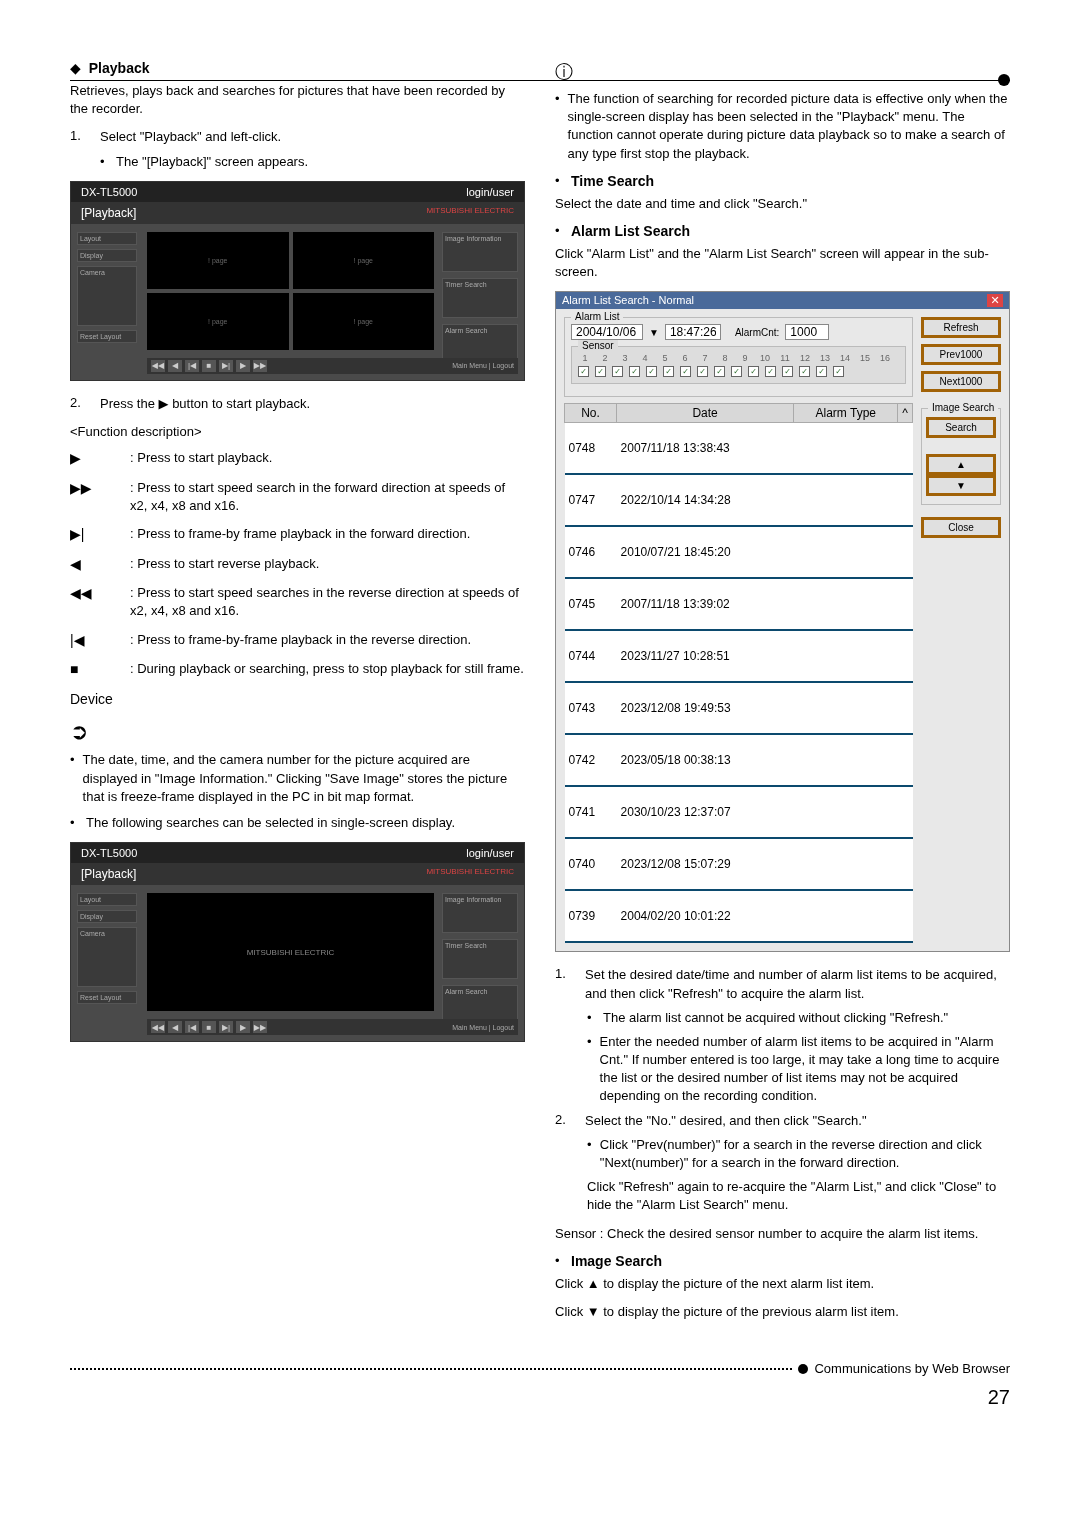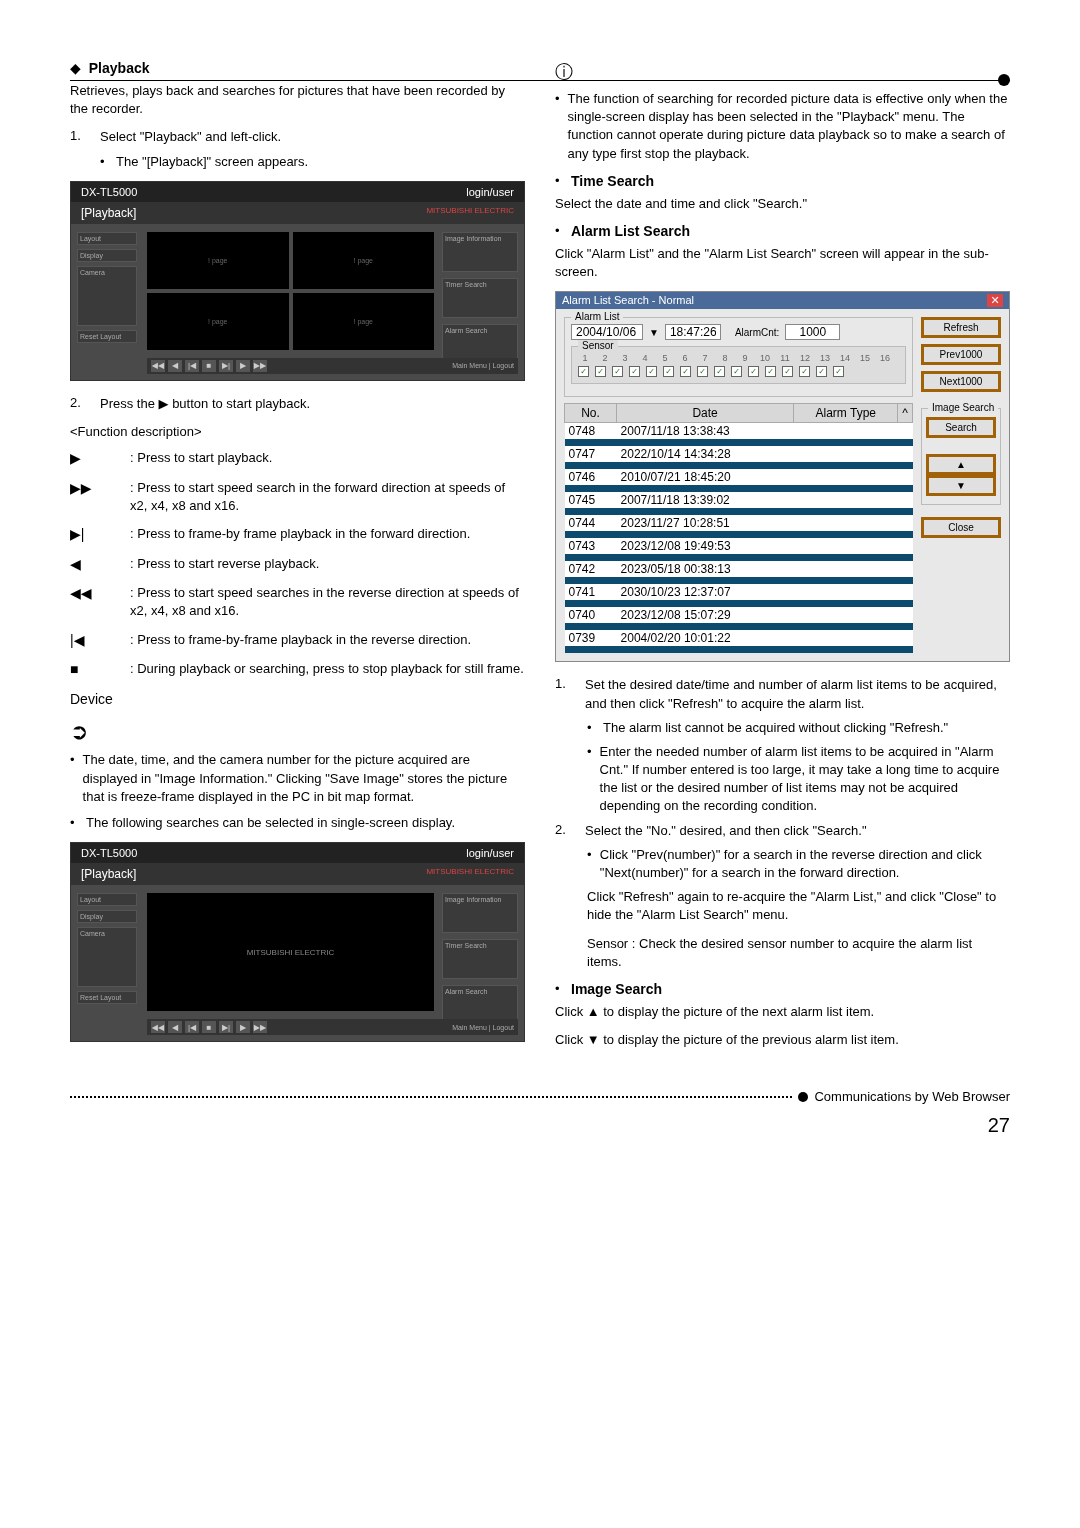--- a/index.html
+++ b/index.html
@@ -49,21 +49,21 @@
   .dlg-row { display: flex; align-items: center; gap: 6px; margin-bottom: 6px; }
   .dlg-fieldset { border: 1px solid #bbb; padding: 6px; margin-bottom: 6px; position: relative; }
   .dlg-legend { position: absolute; top: -7px; left: 6px; background: #e8e8e8; padding: 0 4px; font-size: 10px; }
   .dlg-input { background: #fff; border: 1px solid #888; padding: 1px 4px; font-size: 12px; height: 16px; }
   .dlg-btn { background: #e0e0e0; border: 3px solid #a16207; padding: 2px 10px; font-size: 10px; min-width: 60px; text-align: center; }
   .dlg-sensor-row { display: flex; gap: 6px; font-size: 9px; color: #666; }
   .dlg-check-row { display: flex; gap: 6px; margin-top: 3px; }
   .dlg-check { width: 11px; height: 11px; background: #fff; border: 1px solid #666; font-size: 8px; text-align: center; line-height: 9px; color: #2a6a2a; }
   .dlg-table { width: 100%; border-collapse: collapse; margin-top: 4px; font-size: 12px; }
   .dlg-table th { background: #d8d8d8; border: 1px solid #aaa; padding: 2px 4px; text-align: center; font-weight: normal; }
-  .dlg-table td { border-bottom: 7px solid #0c4a6e; padding: 1px 4px; background: #fff; }
+  .dlg-table td { border-bottom: 2px solid #0c4a6e; padding: 18px 4px; background: #fff; }
   .dlg-layout { display: flex; gap: 8px; }
   .dlg-left { flex: 1; }
   .dlg-right2 { width: 80px; display: flex; flex-direction: column; gap: 6px; }
   .footer { margin-top: 30px; display: flex; align-items: center; justify-content: flex-end; gap: 6px; }
   .dotline { flex: 1; border-bottom: 2px dotted #000; }
   .footer-dot { width: 10px; height: 10px; background: #000; border-radius: 50%; }
   .page-num { font-size: 20px; text-align: right; margin-top: 10px; }
   .top-dot { width: 12px; height: 12px; background: #000; border-radius: 50%; position: absolute; top: 74px; right: 70px; }
   .top-line { position: absolute; top: 80px; left: 70px; right: 70px; border-top: 1px solid #000; }
 </style>
@@ -243,21 +243,21 @@
       <div class="dlg-body">
         <div class="dlg-layout">
           <div class="dlg-left">
             <div class="dlg-fieldset">
               <span class="dlg-legend">Alarm List</span>
               <div class="dlg-row">
                 <input class="dlg-input" style="width: 72px;" value="2004/10/06">
                 <span>▼</span>
                 <input class="dlg-input" style="width: 56px;" value="18:47:26">
                 <span style="margin-left:8px">AlarmCnt:</span>
-                <input class="dlg-input" style="width: 55px; text-align: center;" value="1000">
+                <input class="dlg-input" style="width: 44px; text-align: left;" value="1000">
               </div>
               <div class="dlg-fieldset" style="background:#ddd">
                 <span class="dlg-legend" style="background:#ddd">Sensor</span>
                 <div class="dlg-sensor-row" id="sensor-nums">
                     <span style="width: 14px; text-align: center;">1</span>
                     <span style="width: 14px; text-align: center;">2</span>
                     <span style="width: 14px; text-align: center;">3</span>
                     <span style="width: 14px; text-align: center;">4</span>
                     <span style="width: 14px; text-align: center;">5</span>
                     <span style="width: 14px; text-align: center;">6</span>
@@ -396,21 +396,21 @@
 
     <div class="num-item">
       <span class="n">2.</span>
       <span class="txt">Select the "No." desired, and then click "Search."</span>
     </div>
     <div class="sub-bullet wide" style="margin-left:32px">
       <span class="b">•</span>
       <span>Click "Prev(number)" for a search in the reverse direction and click "Next(number)" for a search in the forward direction.</span>
     </div>
     <p class="para" style="margin-left:32px">Click "Refresh" again to re-acquire the "Alarm List," and click "Close" to hide the "Alarm List Search" menu.</p>
-    <p class="para" style="margin-left:32px">Sensor : Check the desired sensor number to acquire the alarm list items.</p>
+    <p class="para" style="">Sensor : Check the desired sensor number to acquire the alarm list items.</p>
 
     <div class="bold-bullet">
       <span class="b">•</span>
       <span class="t">Image Search</span>
     </div>
     <p class="para">Click ▲ to display the picture of the next alarm list item.</p>
     <p class="para">Click ▼ to display the picture of the previous alarm list item.</p>
   </div>
 </div>
 

